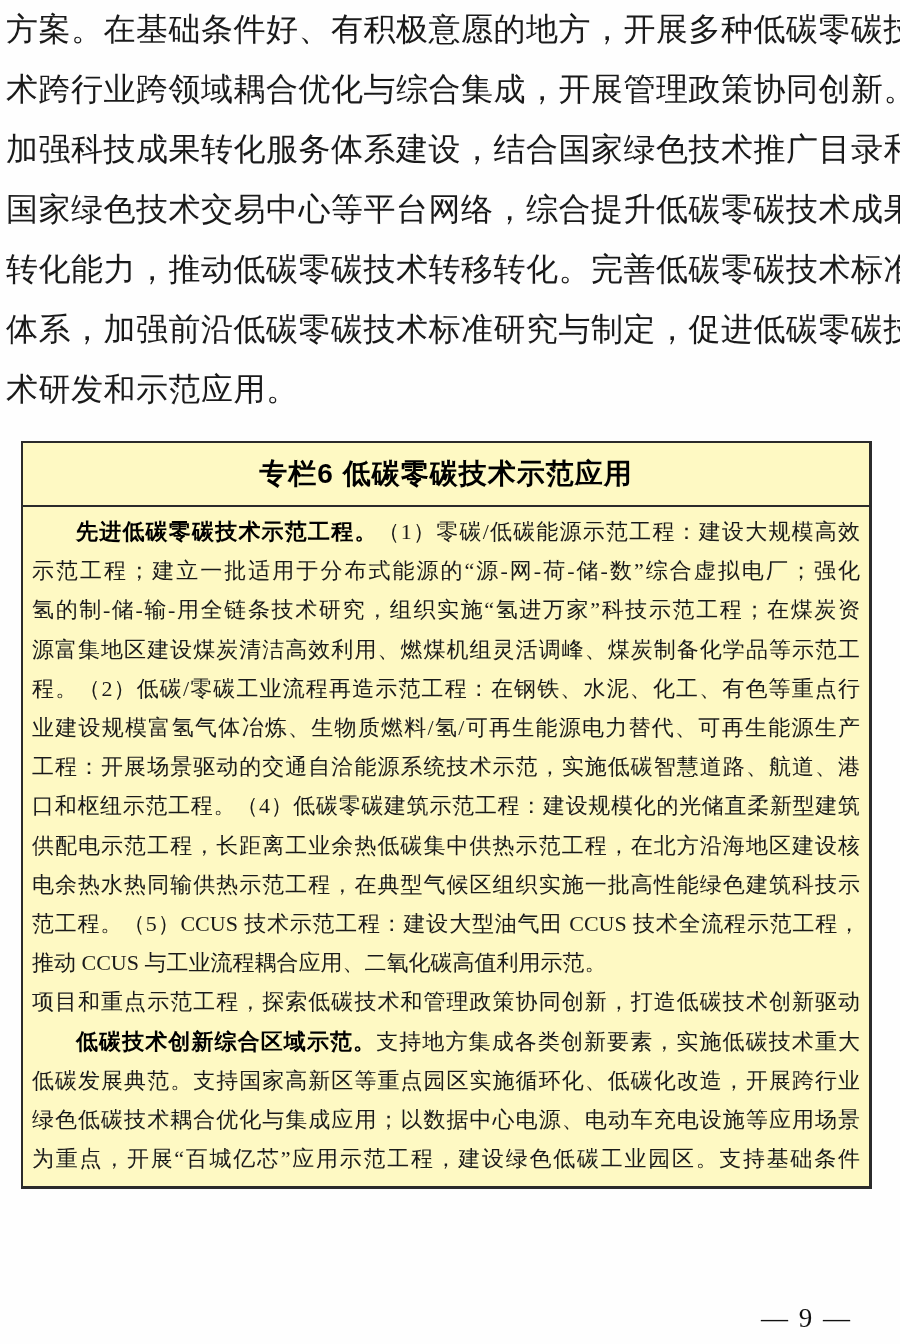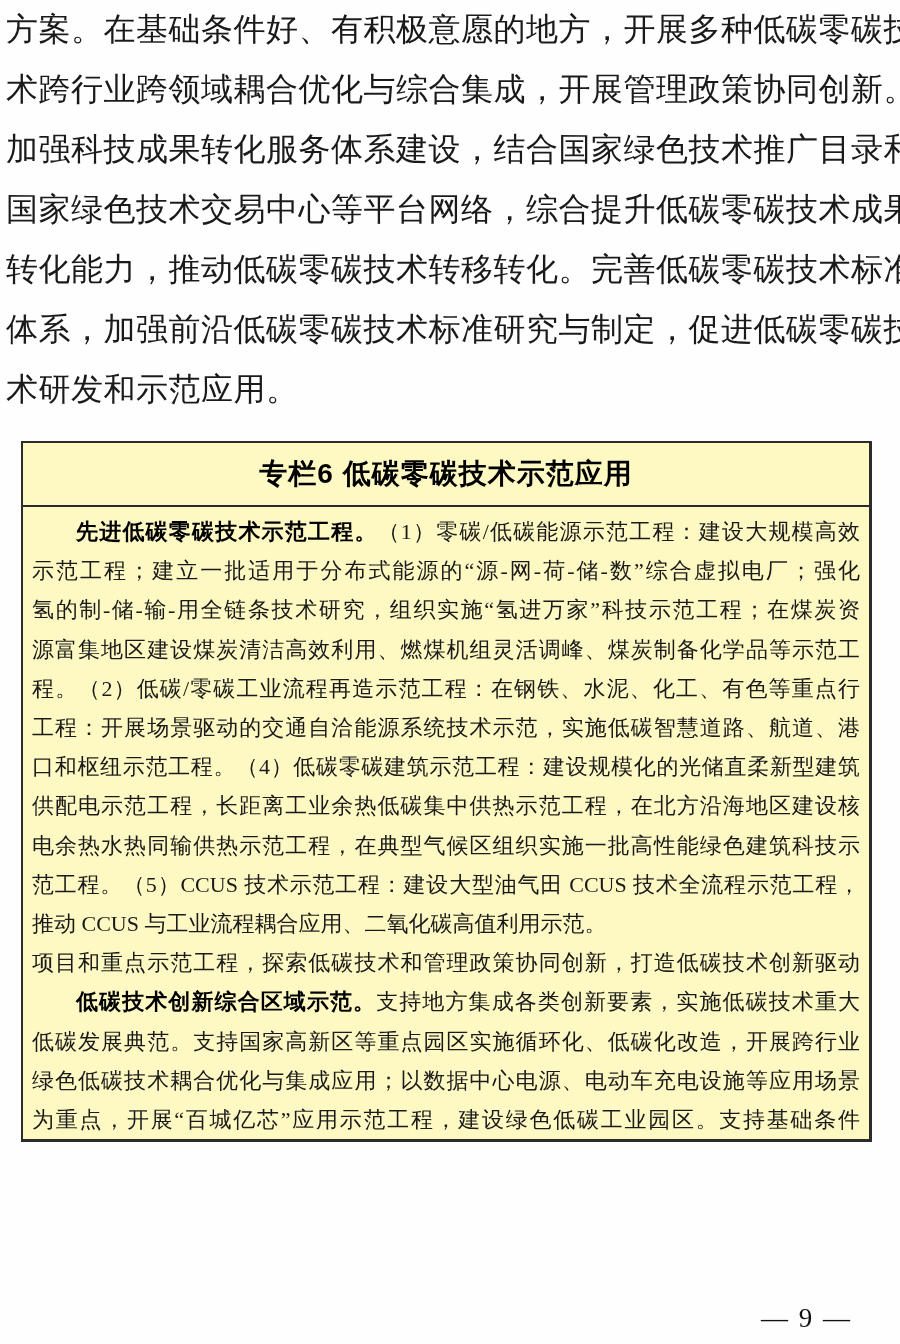--- a/index.html
+++ b/index.html
@@ -51,21 +51,21 @@
     display: flex;
     align-items: center;
     justify-content: center;
     font-family: "Liberation Sans", sans-serif;
     font-weight: bold;
     font-size: 28px;
     color: #000000;
     letter-spacing: 1px;
   }
   .column-box-body {
-    padding: 5px 9px 0 9px;
+    padding: 5px 9px 8px 9px;
   }
   .box-line {
     font-size: 22px;
     line-height: 39.2px;
     text-align: justify;
     text-align-last: justify;
     color: #1a1a1a;
   }
   .box-line.indent { padding-left: 44px; }
   .box-line.para-end { text-align-last: left; }
@@ -106,20 +106,21 @@
     <div class="column-box-title">专栏6 低碳零碳技术示范应用</div>
     <div class="column-box-body">
 
       <div class="box-line indent">
         <span class="lead-bold">先进低碳零碳技术示范工程。</span><span>（1）零碳/低碳能源示范工程：建设大规模高效</span>
       </div>
       <div class="box-line">示范工程；建立一批适用于分布式能源的“源-网-荷-储-数”综合虚拟电厂；强化</div>
       <div class="box-line">氢的制-储-输-用全链条技术研究，组织实施“氢进万家”科技示范工程；在煤炭资</div>
       <div class="box-line">源富集地区建设煤炭清洁高效利用、燃煤机组灵活调峰、煤炭制备化学品等示范工</div>
       <div class="box-line">程。（2）低碳/零碳工业流程再造示范工程：在钢铁、水泥、化工、有色等重点行</div>
+      <div class="box-line">业建设规模富氢气体冶炼、生物质燃料/氢/可再生能源电力替代、可再生能源生产</div>
       <div class="box-line">工程：开展场景驱动的交通自洽能源系统技术示范，实施低碳智慧道路、航道、港</div>
       <div class="box-line">口和枢纽示范工程。（4）低碳零碳建筑示范工程：建设规模化的光储直柔新型建筑</div>
       <div class="box-line">供配电示范工程，长距离工业余热低碳集中供热示范工程，在北方沿海地区建设核</div>
       <div class="box-line">电余热水热同输供热示范工程，在典型气候区组织实施一批高性能绿色建筑科技示</div>
       <div class="box-line">范工程。（5）CCUS 技术示范工程：建设大型油气田 CCUS 技术全流程示范工程，</div>
       <div class="box-line para-end">推动 CCUS 与工业流程耦合应用、二氧化碳高值利用示范。</div>
 
       <div class="box-line">项目和重点示范工程，探索低碳技术和管理政策协同创新，打造低碳技术创新驱动</div>
       <div class="box-line indent">
         <span class="lead-bold">低碳技术创新综合区域示范。</span><span>支持地方集成各类创新要素，实施低碳技术重大</span>

